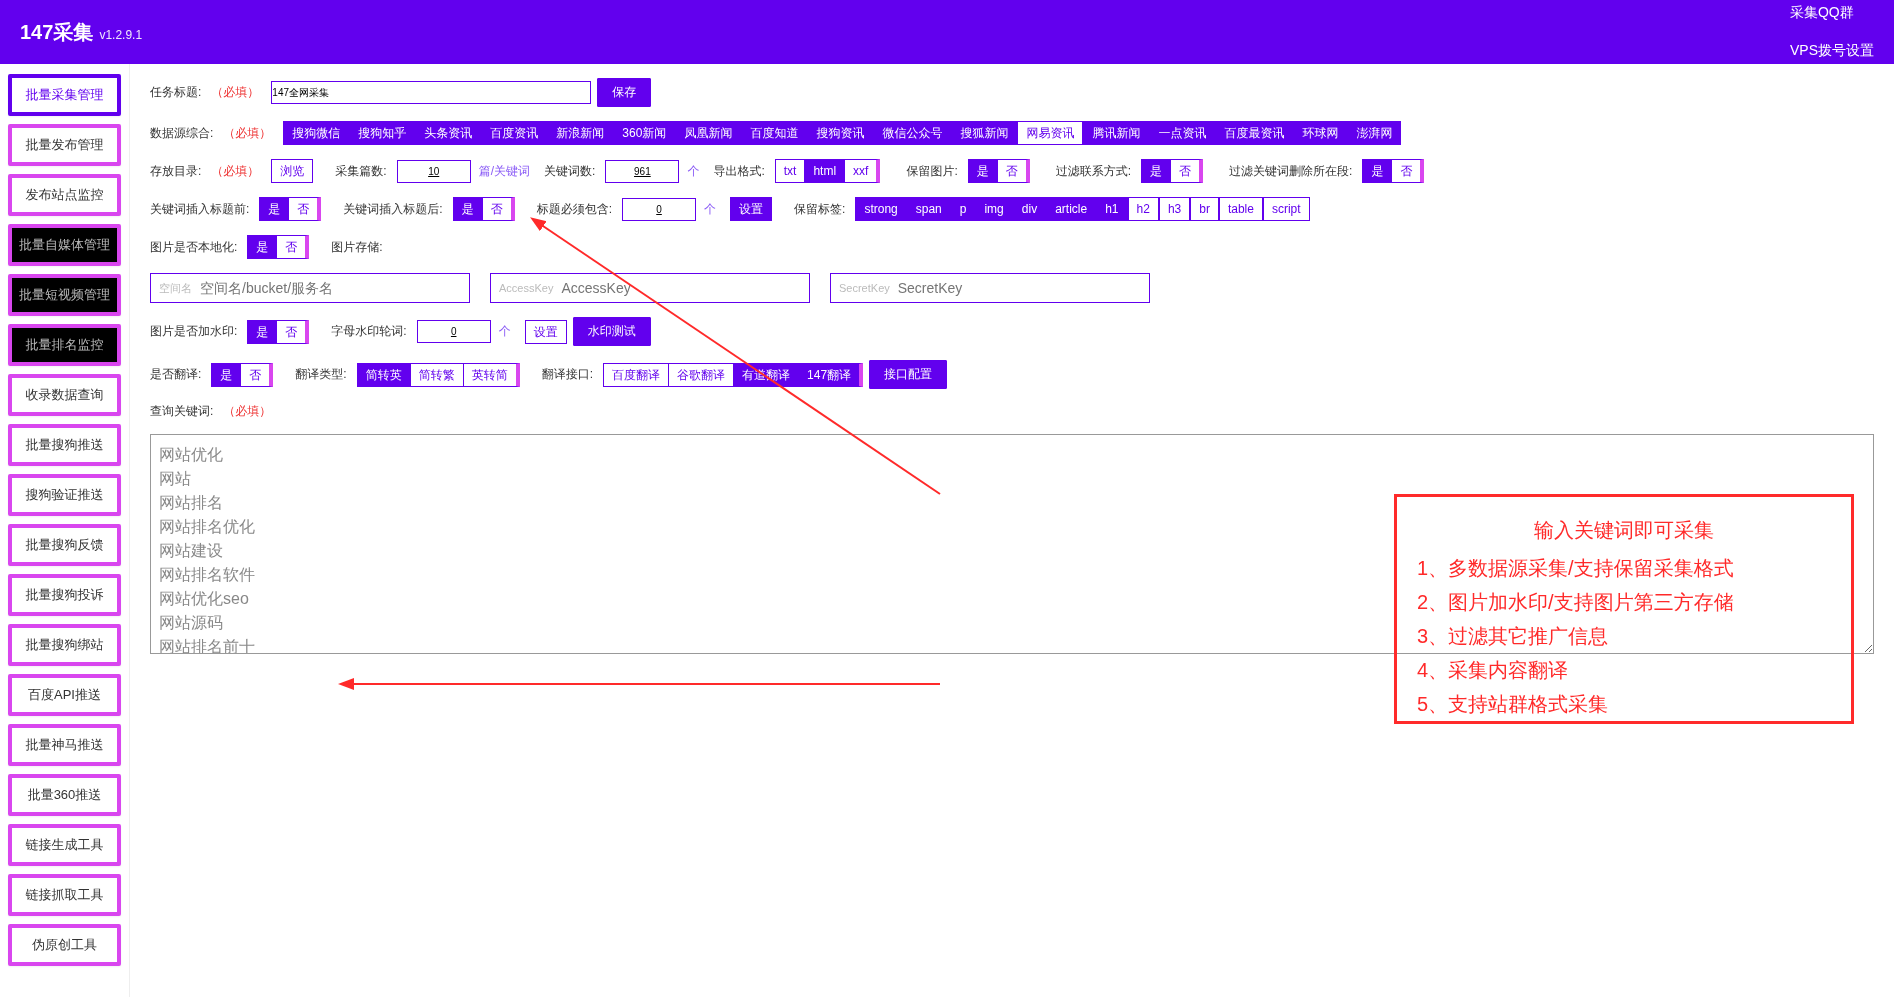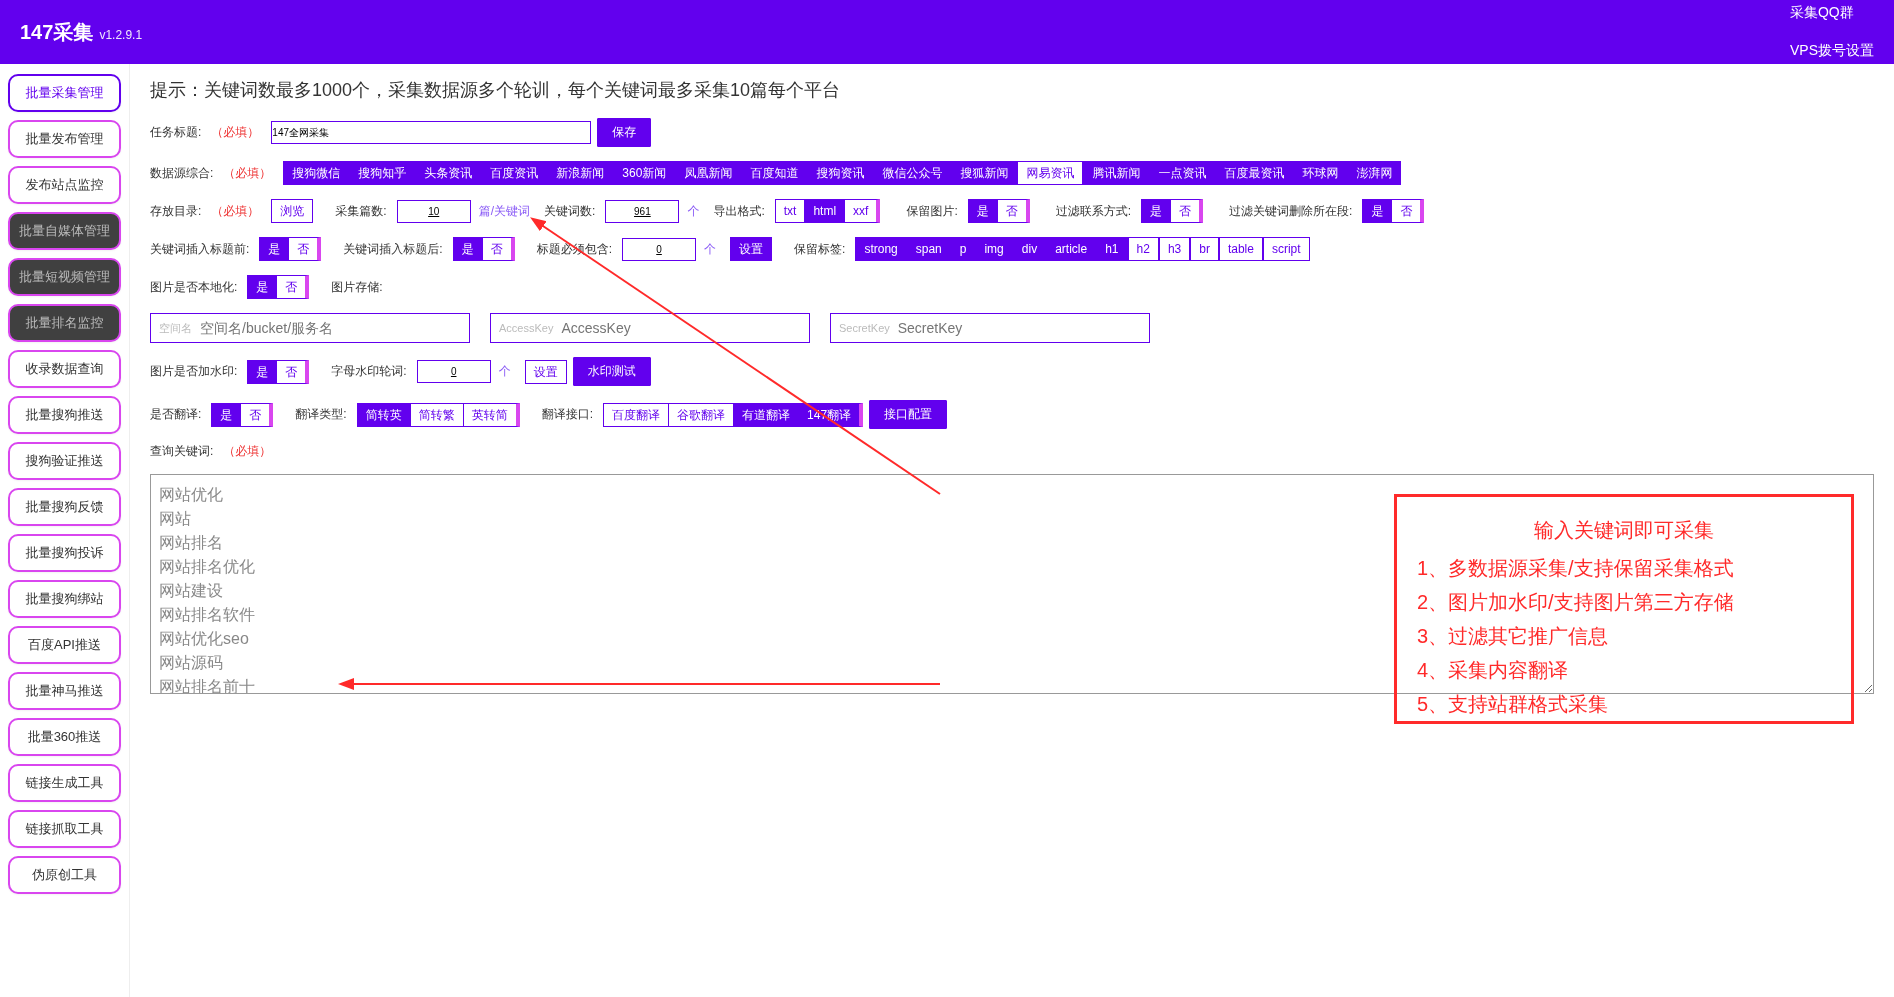--- a/index.html
+++ b/index.html
@@ -28,32 +28,32 @@
     width: 130px;
     padding: 10px 8px;
     border-right: 1px solid #eee;
     display: flex;
     flex-direction: column;
     gap: 8px;
     height: calc(100vh - 48px);
     overflow-y: auto;
   }
   .side-btn {
-    border: 2px solid #d946ef;
+    border: 4px solid #d946ef;
     background: #fff;
     color: #333;
     padding: 8px 4px;
     text-align: center;
     font-size: 13px;
     cursor: pointer;
-    border-radius: 10px;
+    border-radius: 2px;
     box-shadow: 0 1px 2px rgba(0,0,0,.05);
   }
   .side-btn.active { color: #6200ee; border-color: #6200ee; }
-  .side-btn.disabled { color: #bbb; cursor: default; background:#404040; }
+  .side-btn.disabled { color: #bbb; cursor: default; background:#000000; }
 
   .main {
     flex: 1;
     padding: 14px 20px;
     overflow: auto;
     height: calc(100vh - 48px);
     position: relative;
   }
   .hint {
     font-size: 18px;
@@ -171,21 +171,20 @@
       <div class="side-btn">批量搜狗绑站</div>
       <div class="side-btn">百度API推送</div>
       <div class="side-btn">批量神马推送</div>
       <div class="side-btn">批量360推送</div>
       <div class="side-btn">链接生成工具</div>
       <div class="side-btn">链接抓取工具</div>
       <div class="side-btn">伪原创工具</div>
     </div>
 
   <div class="main">
-    <div class="hint">提示：关键词数最多1000个，采集数据源多个轮训，每个关键词最多采集10篇每个平台</div>
 
     <div class="row">
       <span class="lbl">任务标题:</span>
       <span class="req">（必填）</span>
       <input class="txtinput wide" value="147全网采集" style="">
       <button class="btn">保存</button>
     </div>
 
     <div class="row">
       <span class="lbl">数据源综合:</span>

